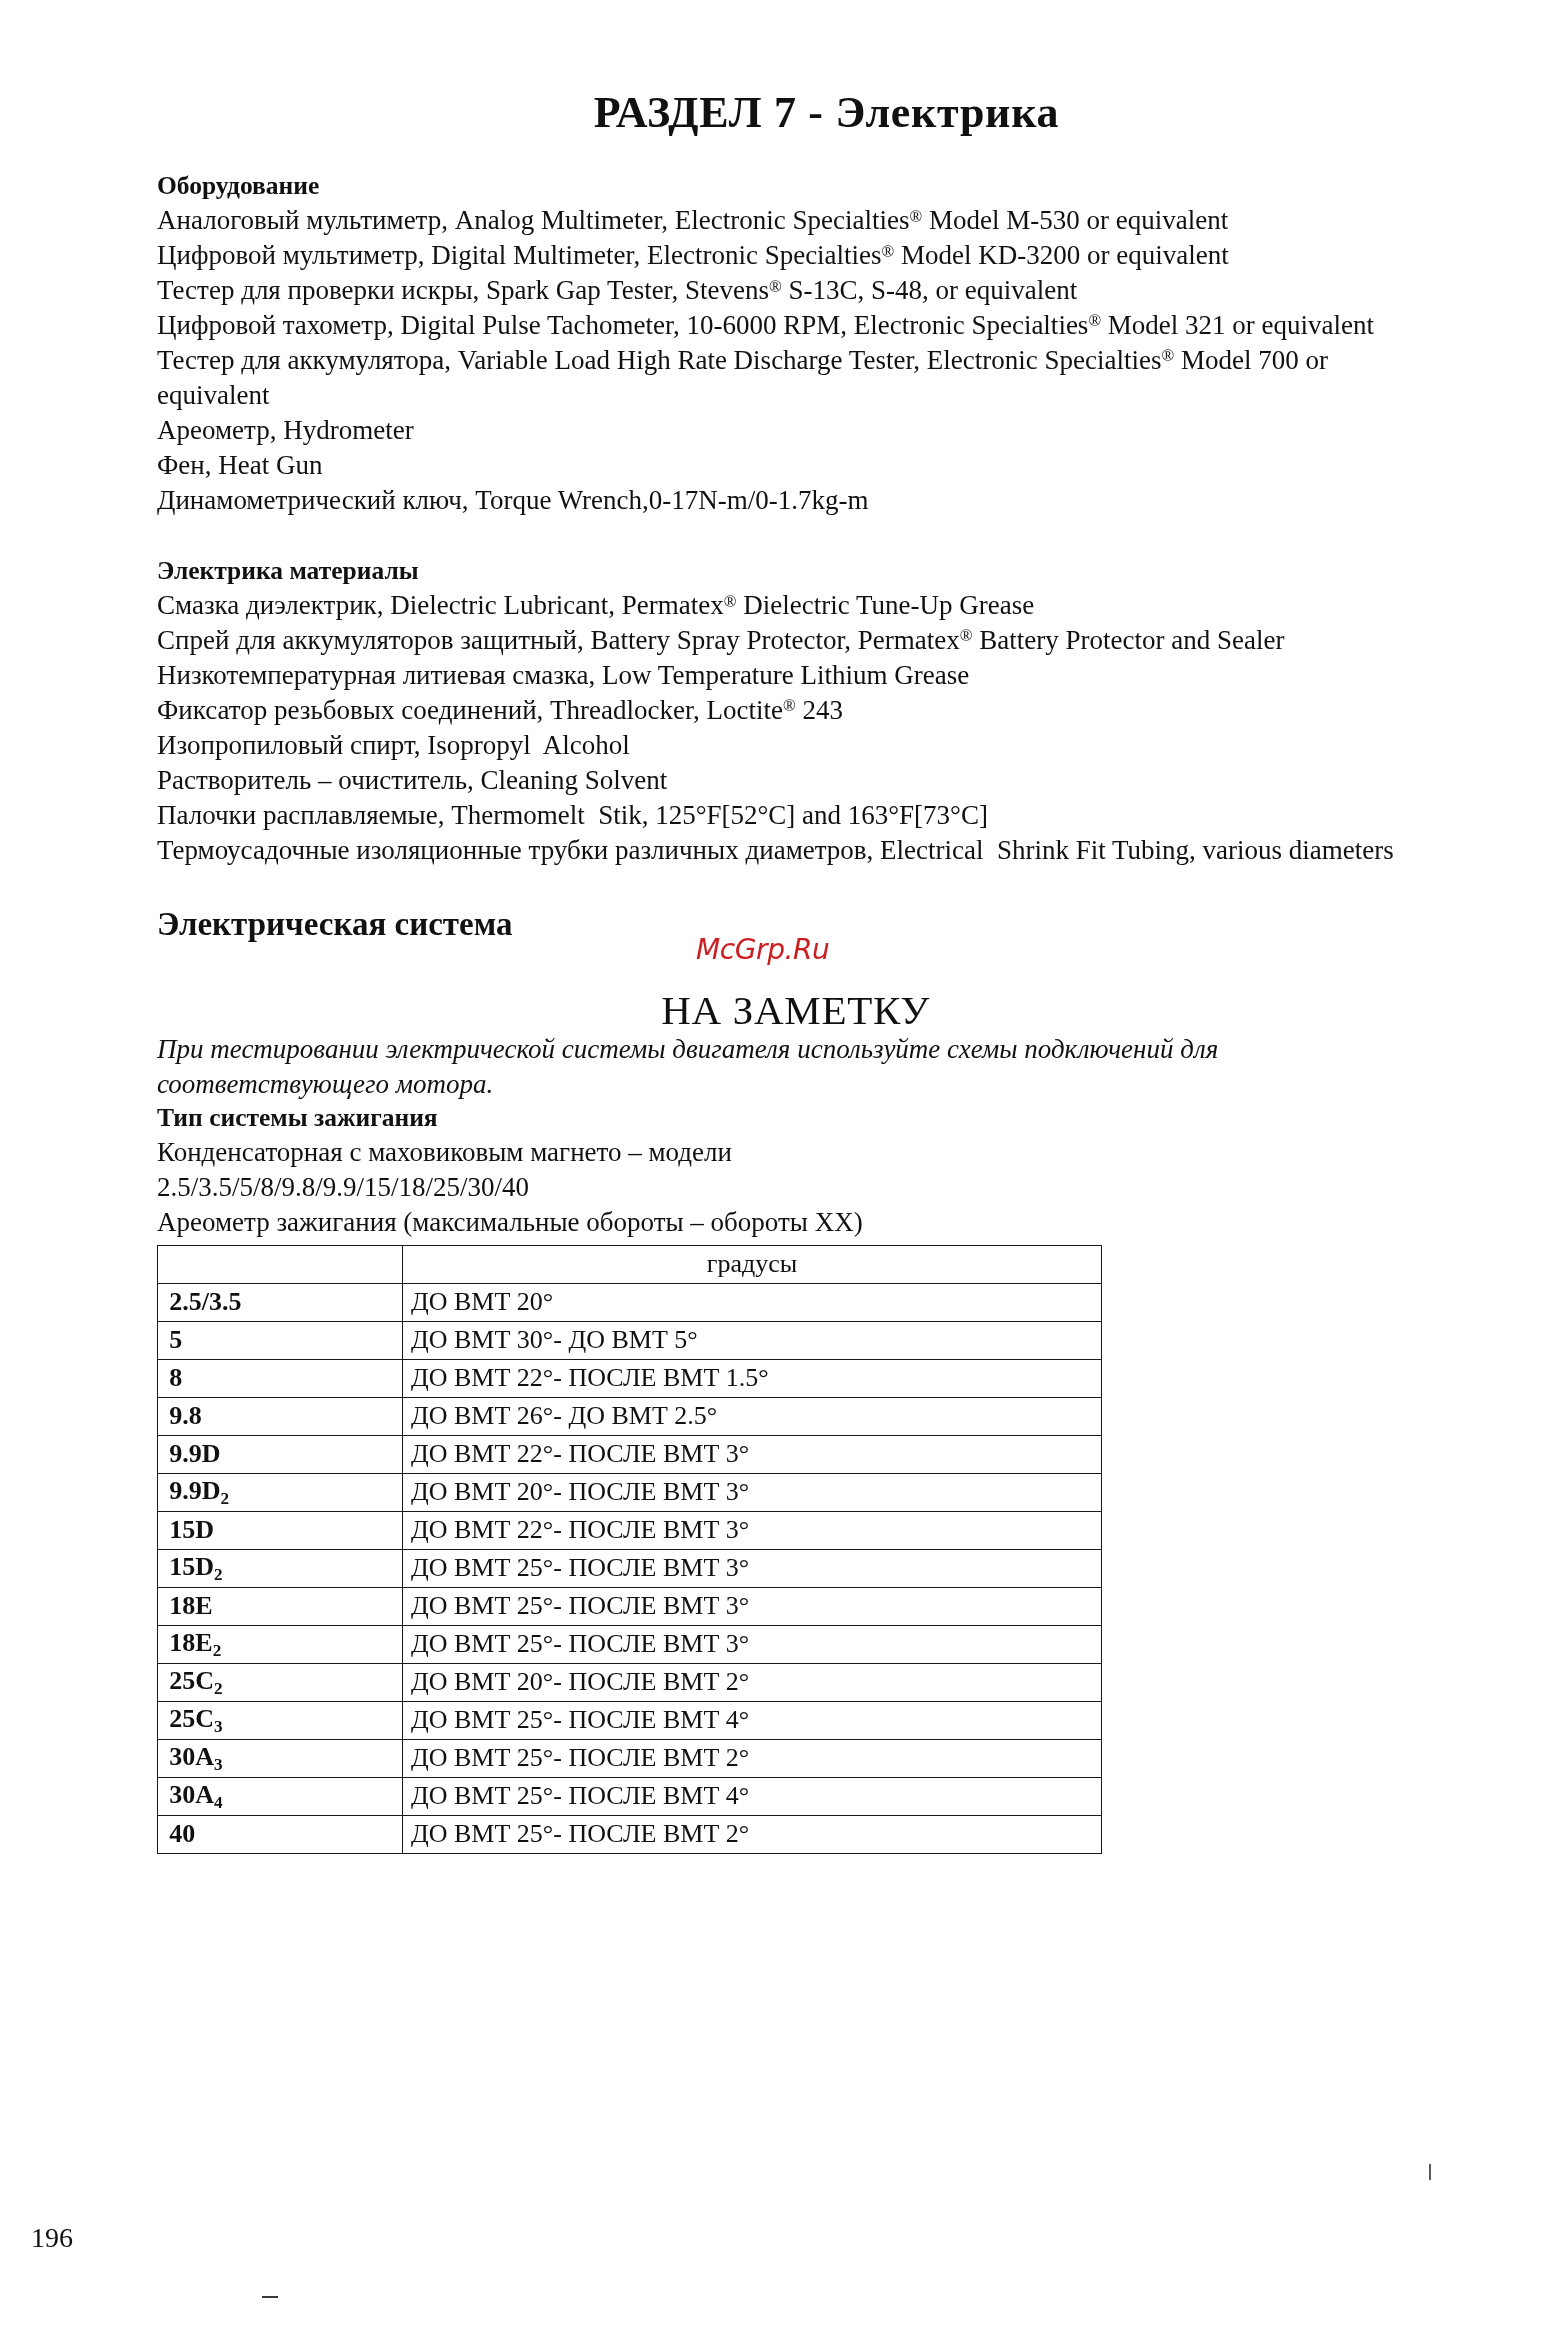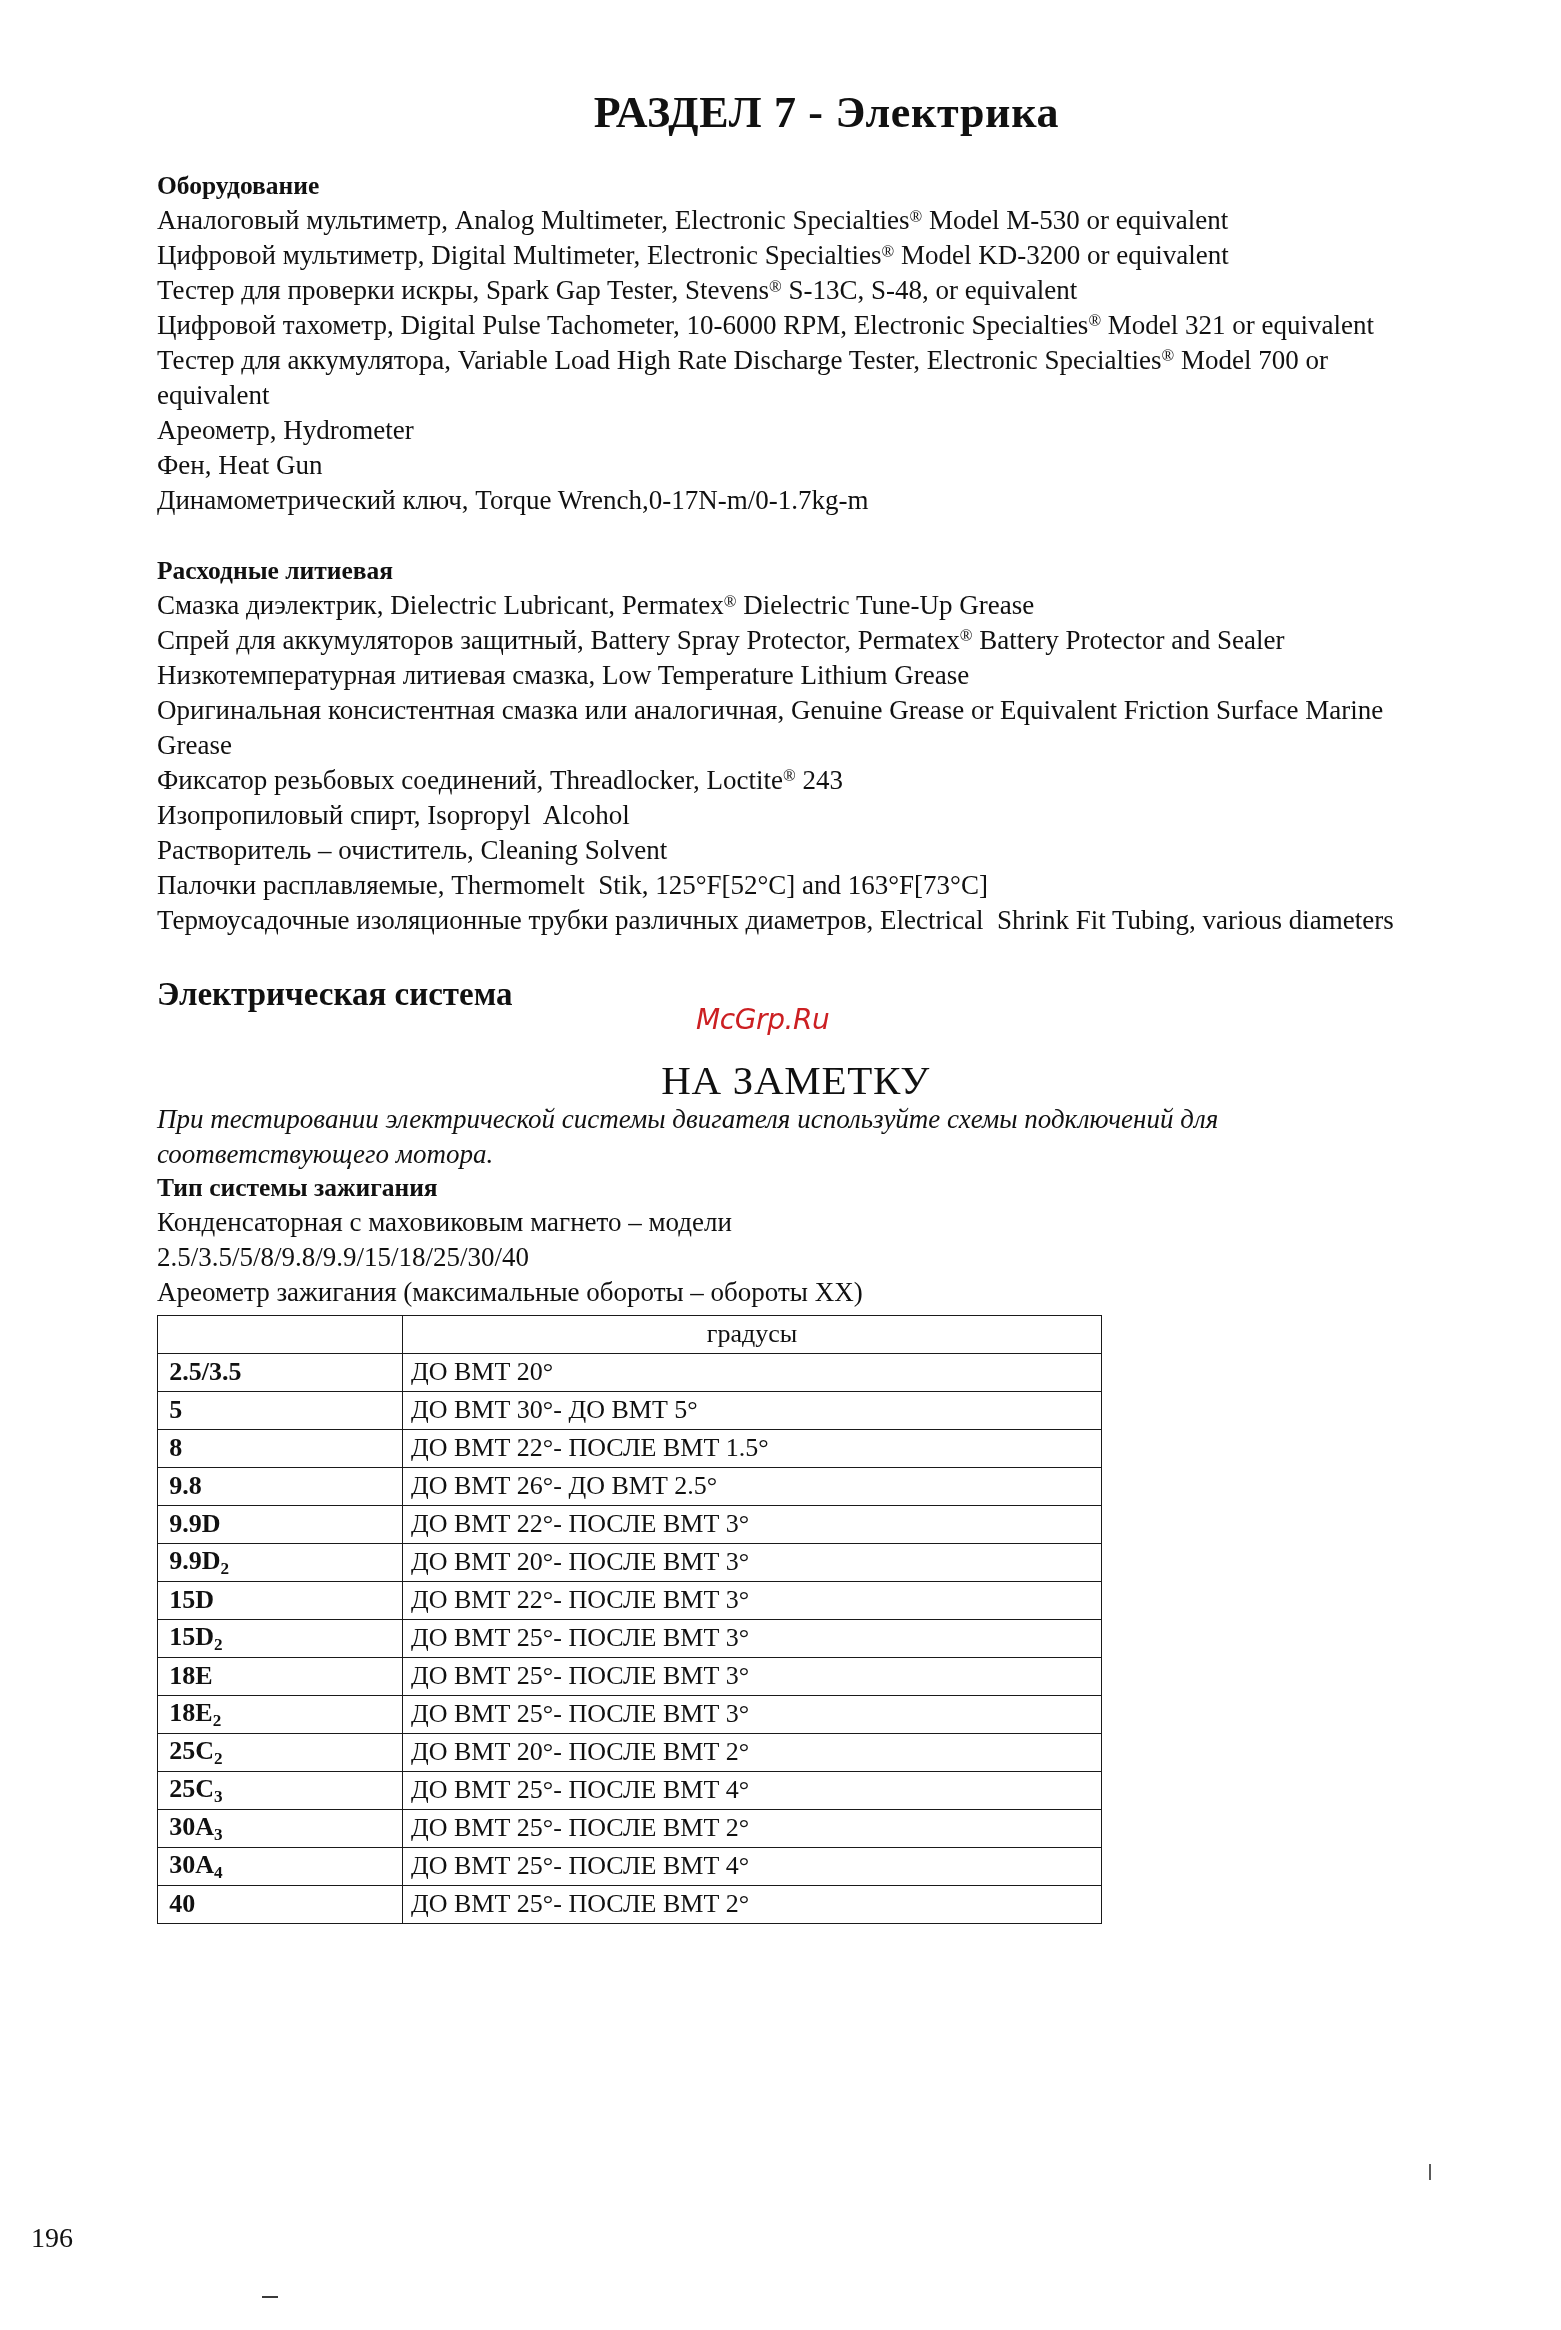--- a/index.html
+++ b/index.html
@@ -199,26 +199,25 @@
         <p class="txt-line">Тестер для проверки искры, Spark Gap Tester, Stevens<span class="reg">®</span> S-13C, S-48, or equivalent</p>
         <p class="txt-line">Цифровой тахометр, Digital Pulse Tachometer, 10-6000 RPM, Electronic Specialties<span class="reg">®</span> Model 321 or equivalent</p>
         <p class="txt-line">Тестер для аккумулятора, Variable Load High Rate Discharge Tester, Electronic Specialties<span class="reg">®</span> Model 700 or equivalent</p>
         <p class="txt-line">Ареометр, Hydrometer</p>
         <p class="txt-line">Фен, Heat Gun</p>
         <p class="txt-line">Динамометрический ключ, Torque Wrench,0-17N-m/0-1.7kg-m</p>
       </div>
 
     <div class="gap-block"></div>
 
-    <div class="sect-head">Расходные литиевая</div>
+    <div class="sect-head">Электрика материалы</div>
     <div id="consumables-list">
         <p class="txt-line">Смазка диэлектрик, Dielectric Lubricant, Permatex<span class="reg">®</span> Dielectric Tune-Up Grease</p>
         <p class="txt-line">Спрей для аккумуляторов защитный, Battery Spray Protector, Permatex<span class="reg">®</span> Battery Protector and Sealer</p>
         <p class="txt-line">Низкотемпературная литиевая смазка, Low Temperature Lithium Grease</p>
-        <p class="txt-line">Оригинальная консистентная смазка или аналогичная, Genuine Grease or Equivalent Friction Surface Marine Grease</p>
         <p class="txt-line">Фиксатор резьбовых соединений, Threadlocker, Loctite<span class="reg">®</span> 243</p>
         <p class="txt-line">Изопропиловый спирт, Isopropyl  Alcohol</p>
         <p class="txt-line">Растворитель – очиститель, Cleaning Solvent</p>
         <p class="txt-line">Палочки расплавляемые, Thermomelt  Stik, 125°F[52°C] and 163°F[73°C]</p>
         <p class="txt-line">Термоусадочные изоляционные трубки различных диаметров, Electrical  Shrink Fit Tubing, various diameters</p>
       </div>
 
     <div class="gap-block"></div>
 
     <div class="big-head">Электрическая система</div>

